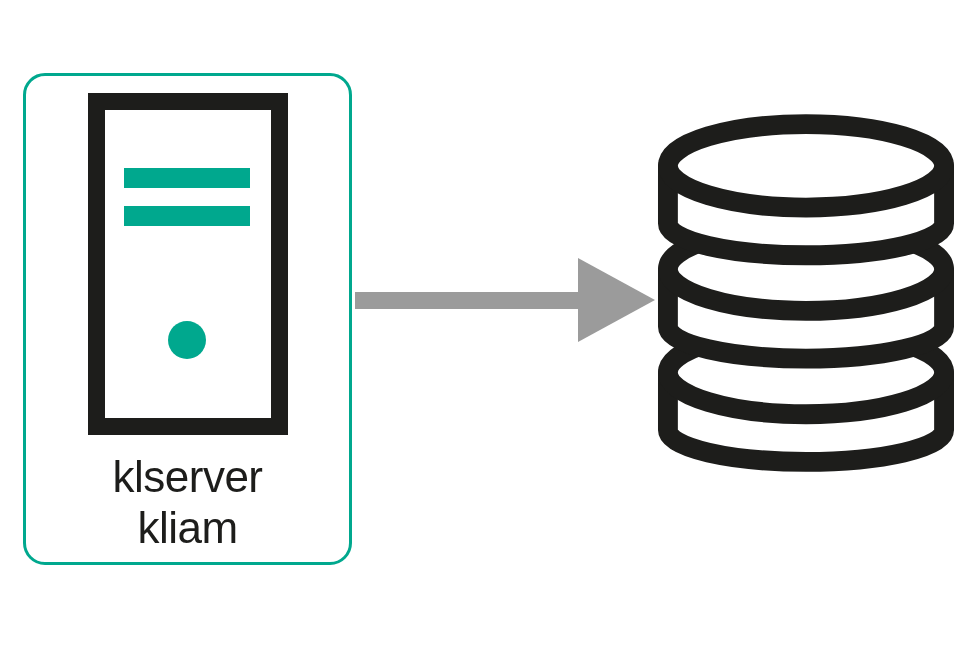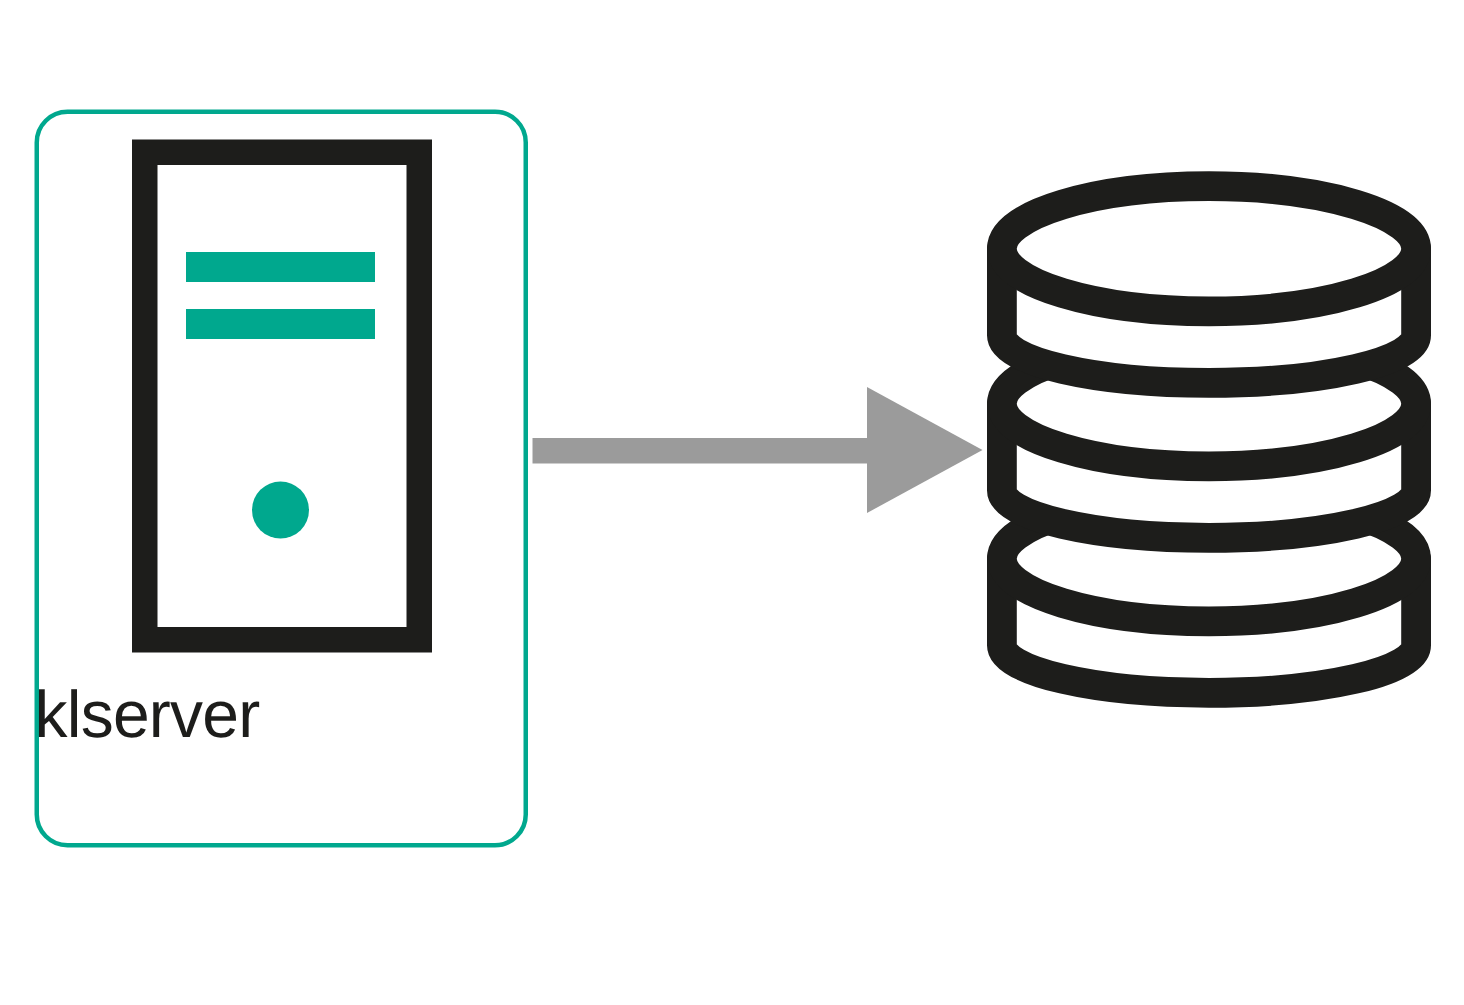--- a/index.html
+++ b/index.html
@@ -50,20 +50,21 @@
     width: 38px; height: 38px;
     border-radius: 50%;
     background: var(--accent-teal);
   }
 
   
   .node-label {
     position: absolute;
     left: 23px; top: 451px;
     width: 329px;
+    text-align: center;
     font-size: 44px;
     line-height: 51px;
     color: var(--icon-black);
     letter-spacing: -0.5px;
   }
 
   
   .arrow-shaft {
     position: absolute;
     left: 355px; top: 292px;
@@ -101,20 +102,21 @@
     
   </div>
 
   <div class="server-frame"></div>
   <div class="led led-1"></div>
   <div class="led led-2"></div>
   <div class="power-dot"></div>
 
   <div class="node-label">
     <div>klserver</div>
+    <div>kliam</div>
   </div>
 
   <div>
     <div class="arrow-shaft"></div>
     <div class="arrow-head"></div>
   </div>
 
   <svg class="db-icon" viewBox="0 0 300 362" xmlns="http://www.w3.org/2000/svg" aria-hidden="true">
 
     <path class="coin" d="M 11 260 L 11 318 A 139 32 0 0 0 289 318 L 289 260 Z"></path>

